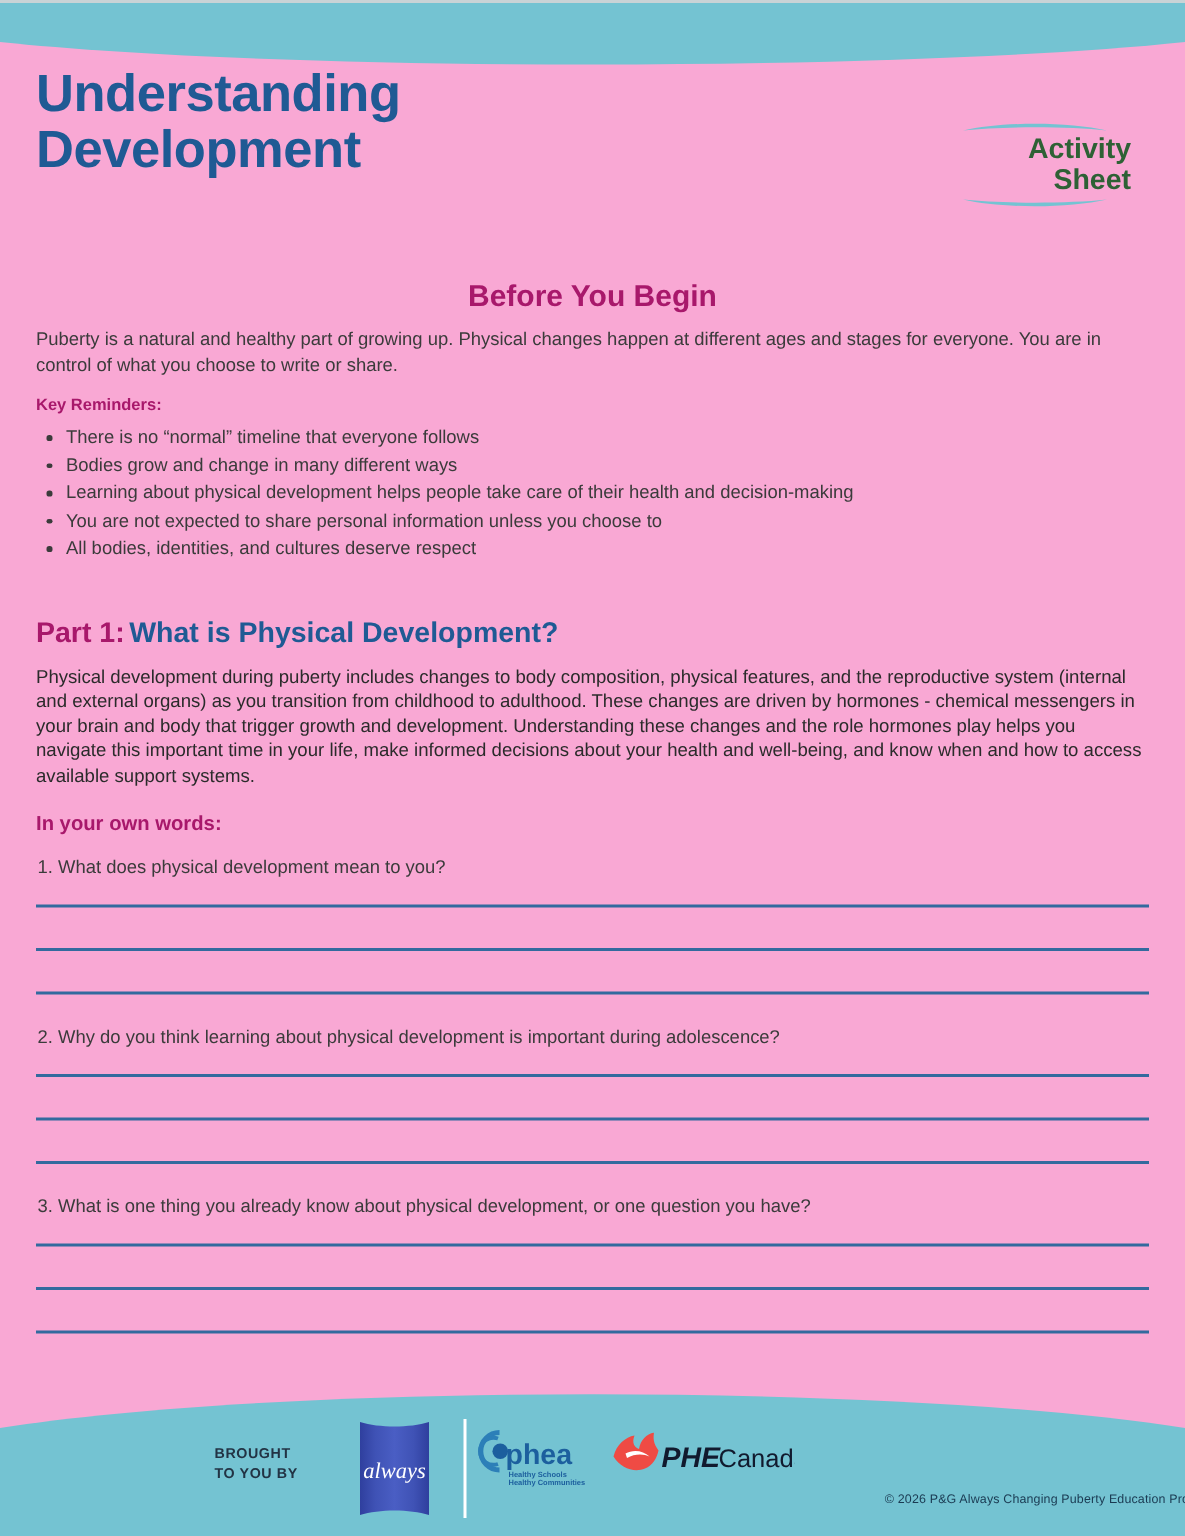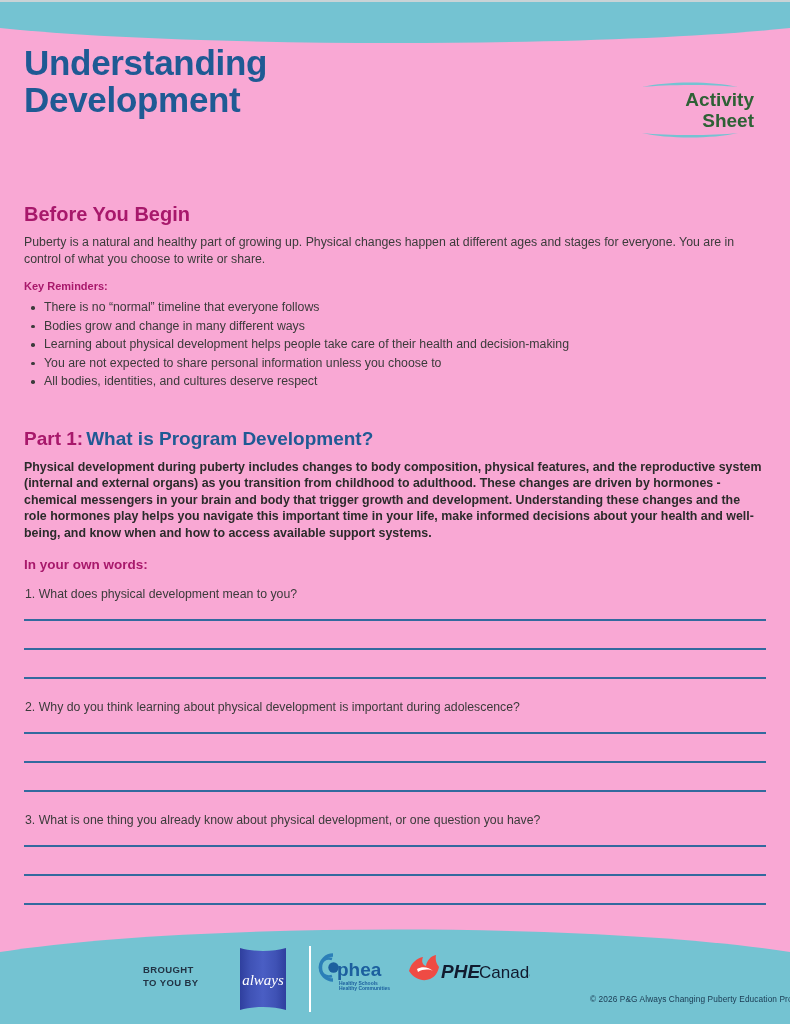--- a/index.html
+++ b/index.html
@@ -97,22 +97,23 @@
     top: 186px;
     left: 24px;
     width: 742px;
     z-index: 3;
   }
 
   h2.section-title {
     font-size: 20px;
     font-weight: bold;
     color: #a8186b;
-    margin: 16px 0 8px 0;
+    margin: 0 0 8px 0;
     line-height: 24px;
+    text-align: center;
   }
 
   p.body-text {
     font-size: 12.3px;
     line-height: 17px;
     color: #3b3b3b;
     margin: 0 0 12px 0;
   }
 
   h3.sub-title {
@@ -154,21 +155,21 @@
     font-weight: bold;
     margin: 0 0 9px 0;
     line-height: 23px;
   }
   h2.part-heading .part-label { color: #a8186b; }
   h2.part-heading .part-name  { color: #1f5a94; margin-left: 3px; }
 
   p.part-paragraph {
     font-size: 12.4px;
     line-height: 16.6px;
-    font-weight: bold;
+    font-weight: normal;
     color: #2b2b2b;
     margin: 0 0 16px 0;
   }
 
   h3.own-words {
     font-size: 13.5px;
     font-weight: bold;
     color: #a8186b;
     margin: 0 0 14px 0;
   }
@@ -299,21 +300,21 @@
         <li>There is no “normal” timeline that everyone follows</li>
         <li>Bodies grow and change in many different ways</li>
         <li>Learning about physical development helps people take care of their health and decision-making</li>
         <li>You are not expected to share personal information unless you choose to</li>
         <li>All bodies, identities, and cultures deserve respect</li>
       </ul>
     </section>
 
     <section class="part-block">
       <h2 class="part-heading">
-        <span class="part-label">Part 1:</span><span class="part-name">What is Program Development?</span>
+        <span class="part-label">Part 1:</span><span class="part-name">What is Physical Development?</span>
       </h2>
       <p class="part-paragraph">Physical development during puberty includes changes to body composition, physical features, and the reproductive system (internal and external organs) as you transition from childhood to adulthood. These changes are driven by hormones - chemical messengers in your brain and body that trigger growth and development. Understanding these changes and the role hormones play helps you navigate this important time in your life, make informed decisions about your health and well-being, and know when and how to access available support systems.</p>
       <h3 class="own-words">In your own words:</h3>
 
       <div class="question-block">
         <p class="question-text">
           <span>1.</span>
           <span>What does physical development mean to you?</span>
         </p>
         <div class="answer-lines">

